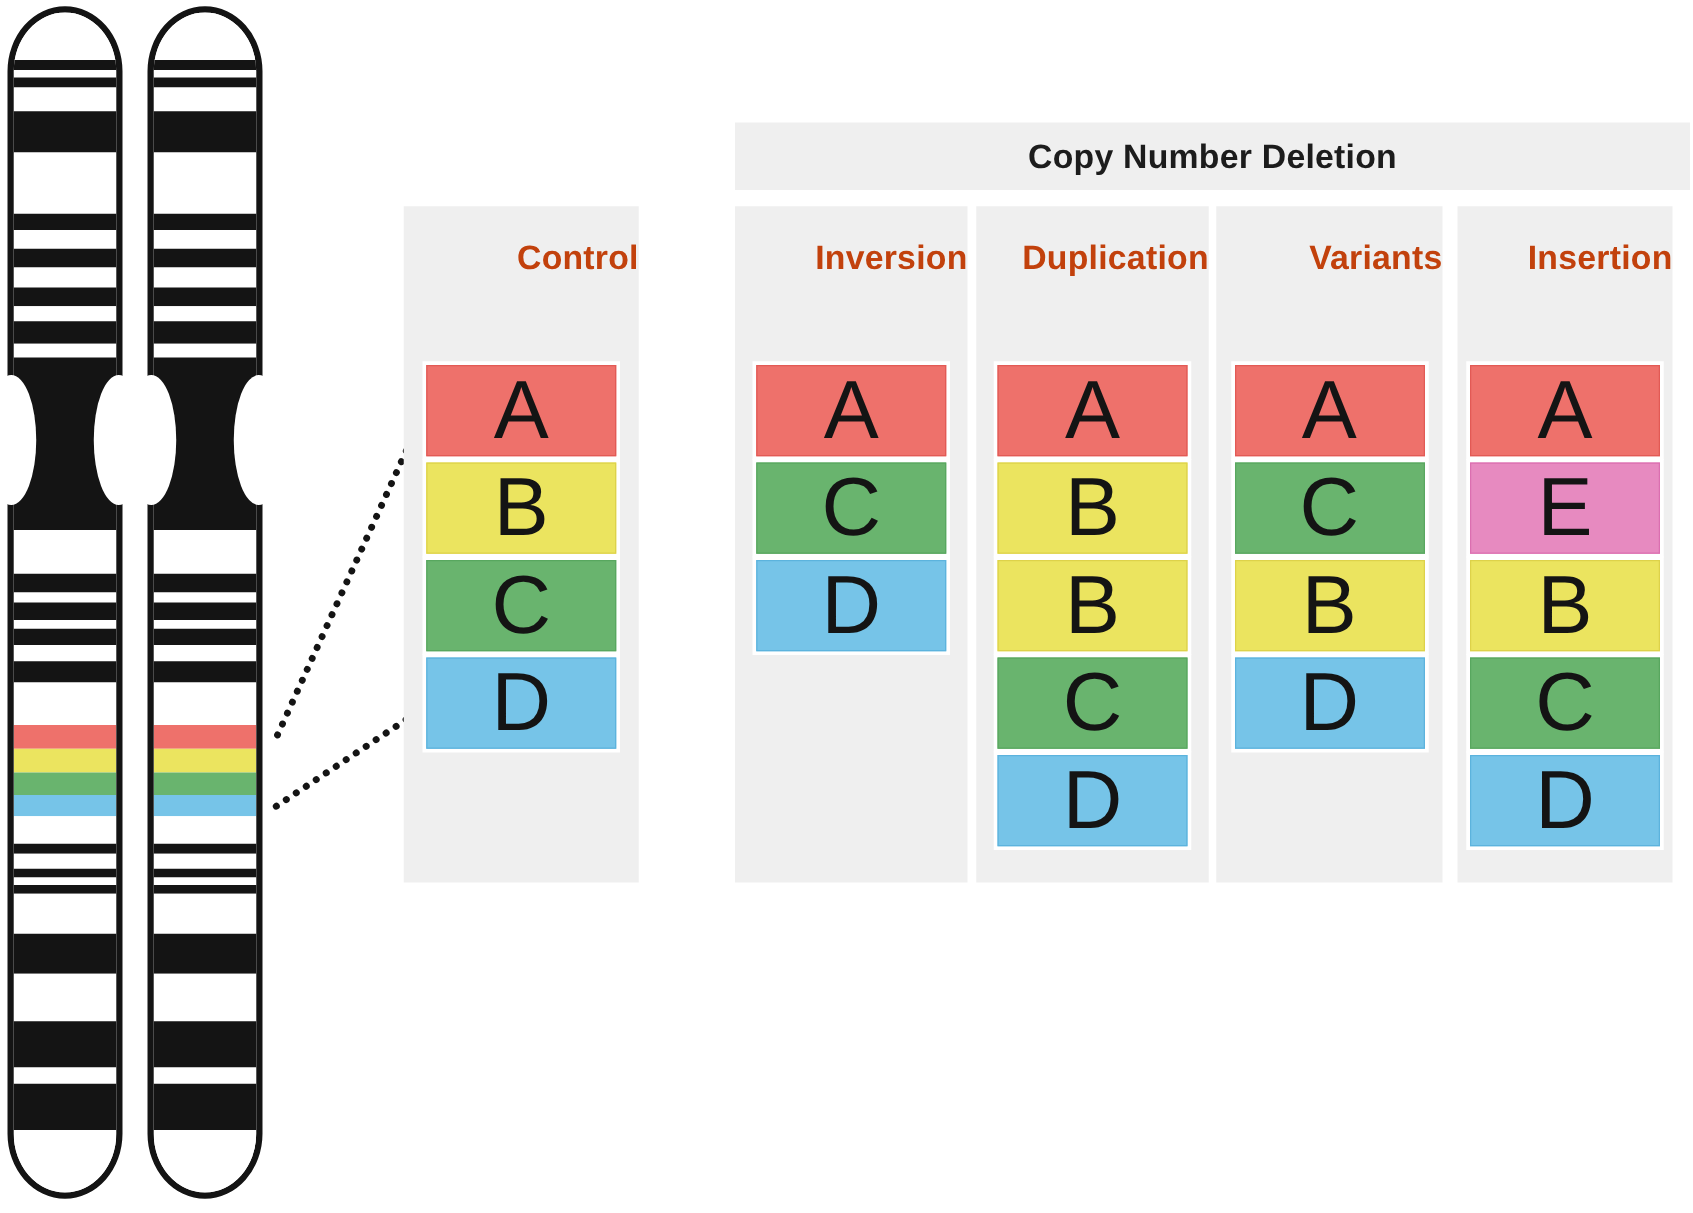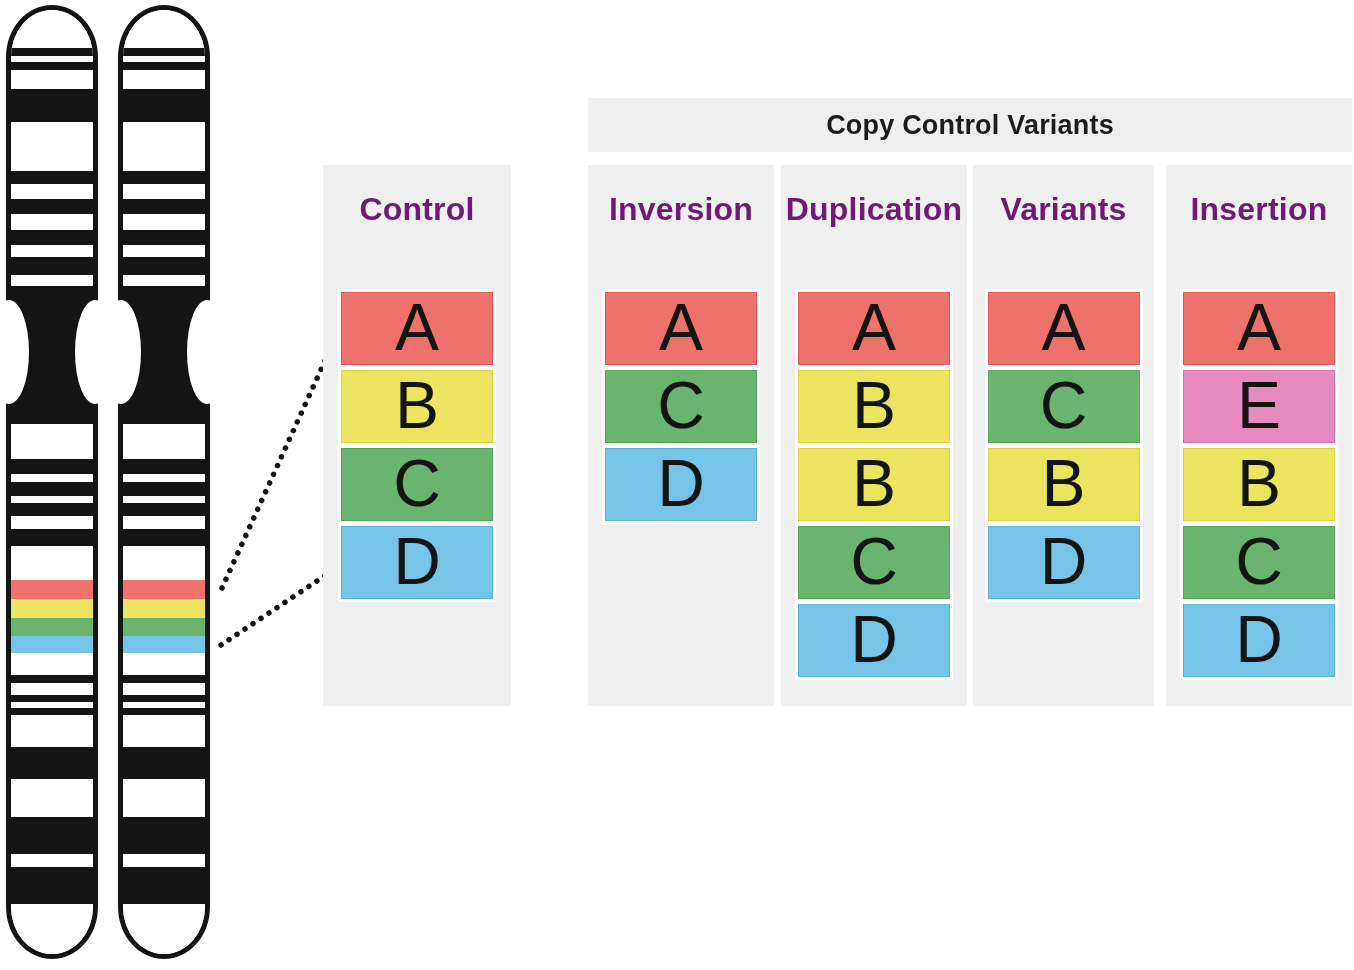--- a/index.html
+++ b/index.html
@@ -60,25 +60,25 @@
 
   
   .panel {
     position: absolute;
     top: 165px;
     height: 541px;
     background: #efefef;
   }
   .panel-title {
     margin: 26px 0 0 0;
-    text-align: center;
-    font-size: 32px;
+    text-align: right;
+    font-size: 27px;
     font-weight: 700;
     letter-spacing: 0.2px;
-    color: #701a75;
+    color: #c2410c;
   }
   .cnv-header {
     position: absolute;
     left: 588px;
     top: 98px;
     width: 764px;
     height: 54px;
     background: #efefef;
     display: flex;
     align-items: center;
@@ -239,21 +239,21 @@
         <div class="gene-box" style="background: rgb(105, 180, 110); border-color: rgb(88, 167, 95);">
           <span>C</span>
         </div>
         <div class="gene-box" style="background: rgb(118, 196, 232); border-color: rgb(92, 179, 221);">
           <span>D</span>
         </div>
       </div>
   </section>
 
   <header class="cnv-header">
-    <h1>Copy Control Variants</h1>
+    <h1>Copy Number Deletion</h1>
   </header>
 
 <section class="panel" style="left: 588px; width: 186px;">
       <h2 class="panel-title">Inversion</h2>
       <div class="gene-stack">
         <div class="gene-box" style="background: rgb(238, 113, 107); border-color: rgb(226, 90, 85);">
           <span>A</span>
         </div>
         <div class="gene-box" style="background: rgb(105, 180, 110); border-color: rgb(88, 167, 95);">
           <span>C</span>
@@ -293,21 +293,21 @@
           <span>C</span>
         </div>
         <div class="gene-box" style="background: rgb(235, 228, 95); border-color: rgb(221, 210, 74);">
           <span>B</span>
         </div>
         <div class="gene-box" style="background: rgb(118, 196, 232); border-color: rgb(92, 179, 221);">
           <span>D</span>
         </div>
       </div>
     </section>
-    <section class="panel" style="left: 1166px; width: 186px;">
+    <section class="panel" style="left: 1166px; width: 172px;">
       <h2 class="panel-title">Insertion</h2>
       <div class="gene-stack">
         <div class="gene-box" style="background: rgb(238, 113, 107); border-color: rgb(226, 90, 85);">
           <span>A</span>
         </div>
         <div class="gene-box" style="background: rgb(231, 138, 192); border-color: rgb(219, 111, 176);">
           <span>E</span>
         </div>
         <div class="gene-box" style="background: rgb(235, 228, 95); border-color: rgb(221, 210, 74);">
           <span>B</span>

